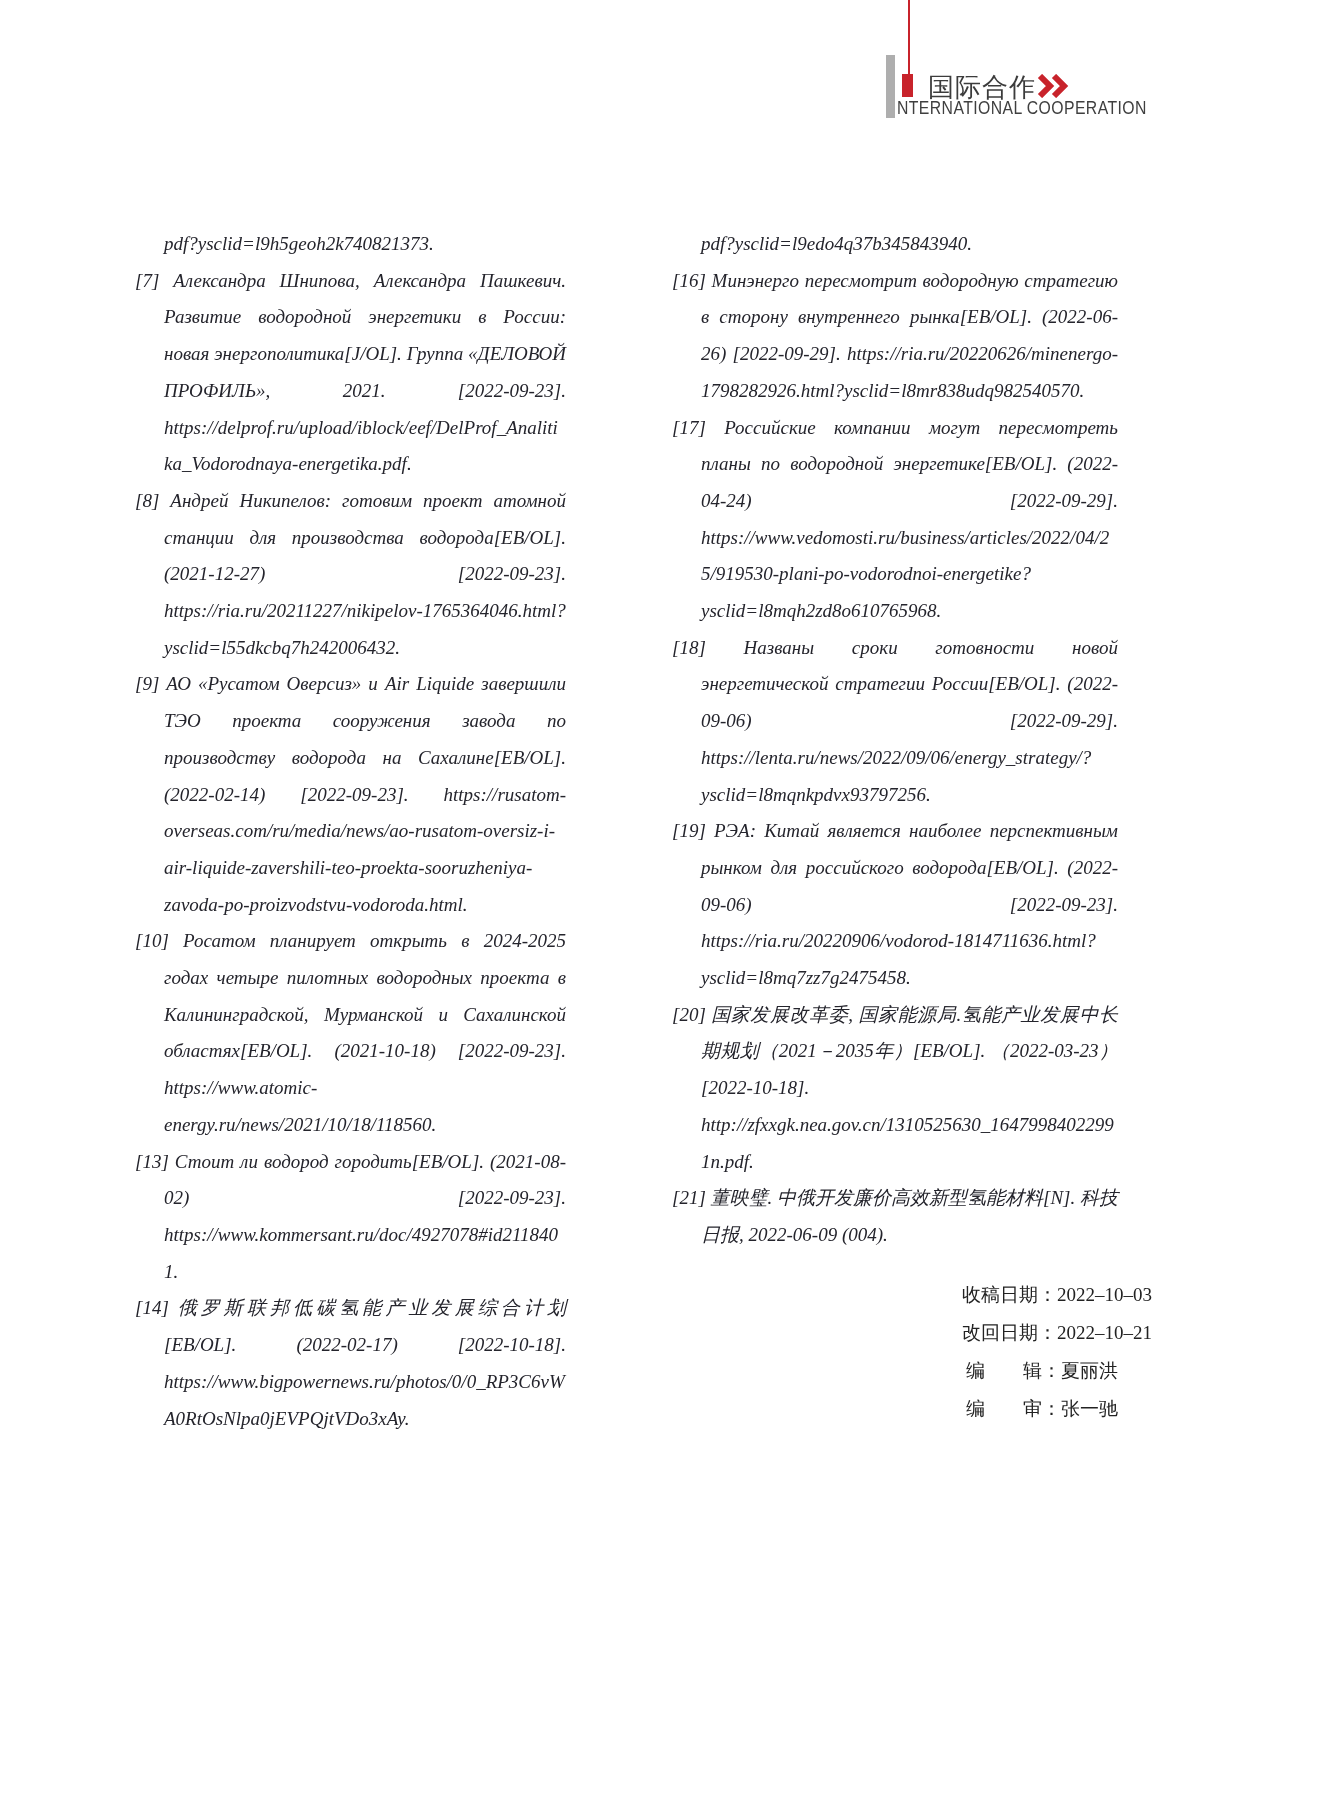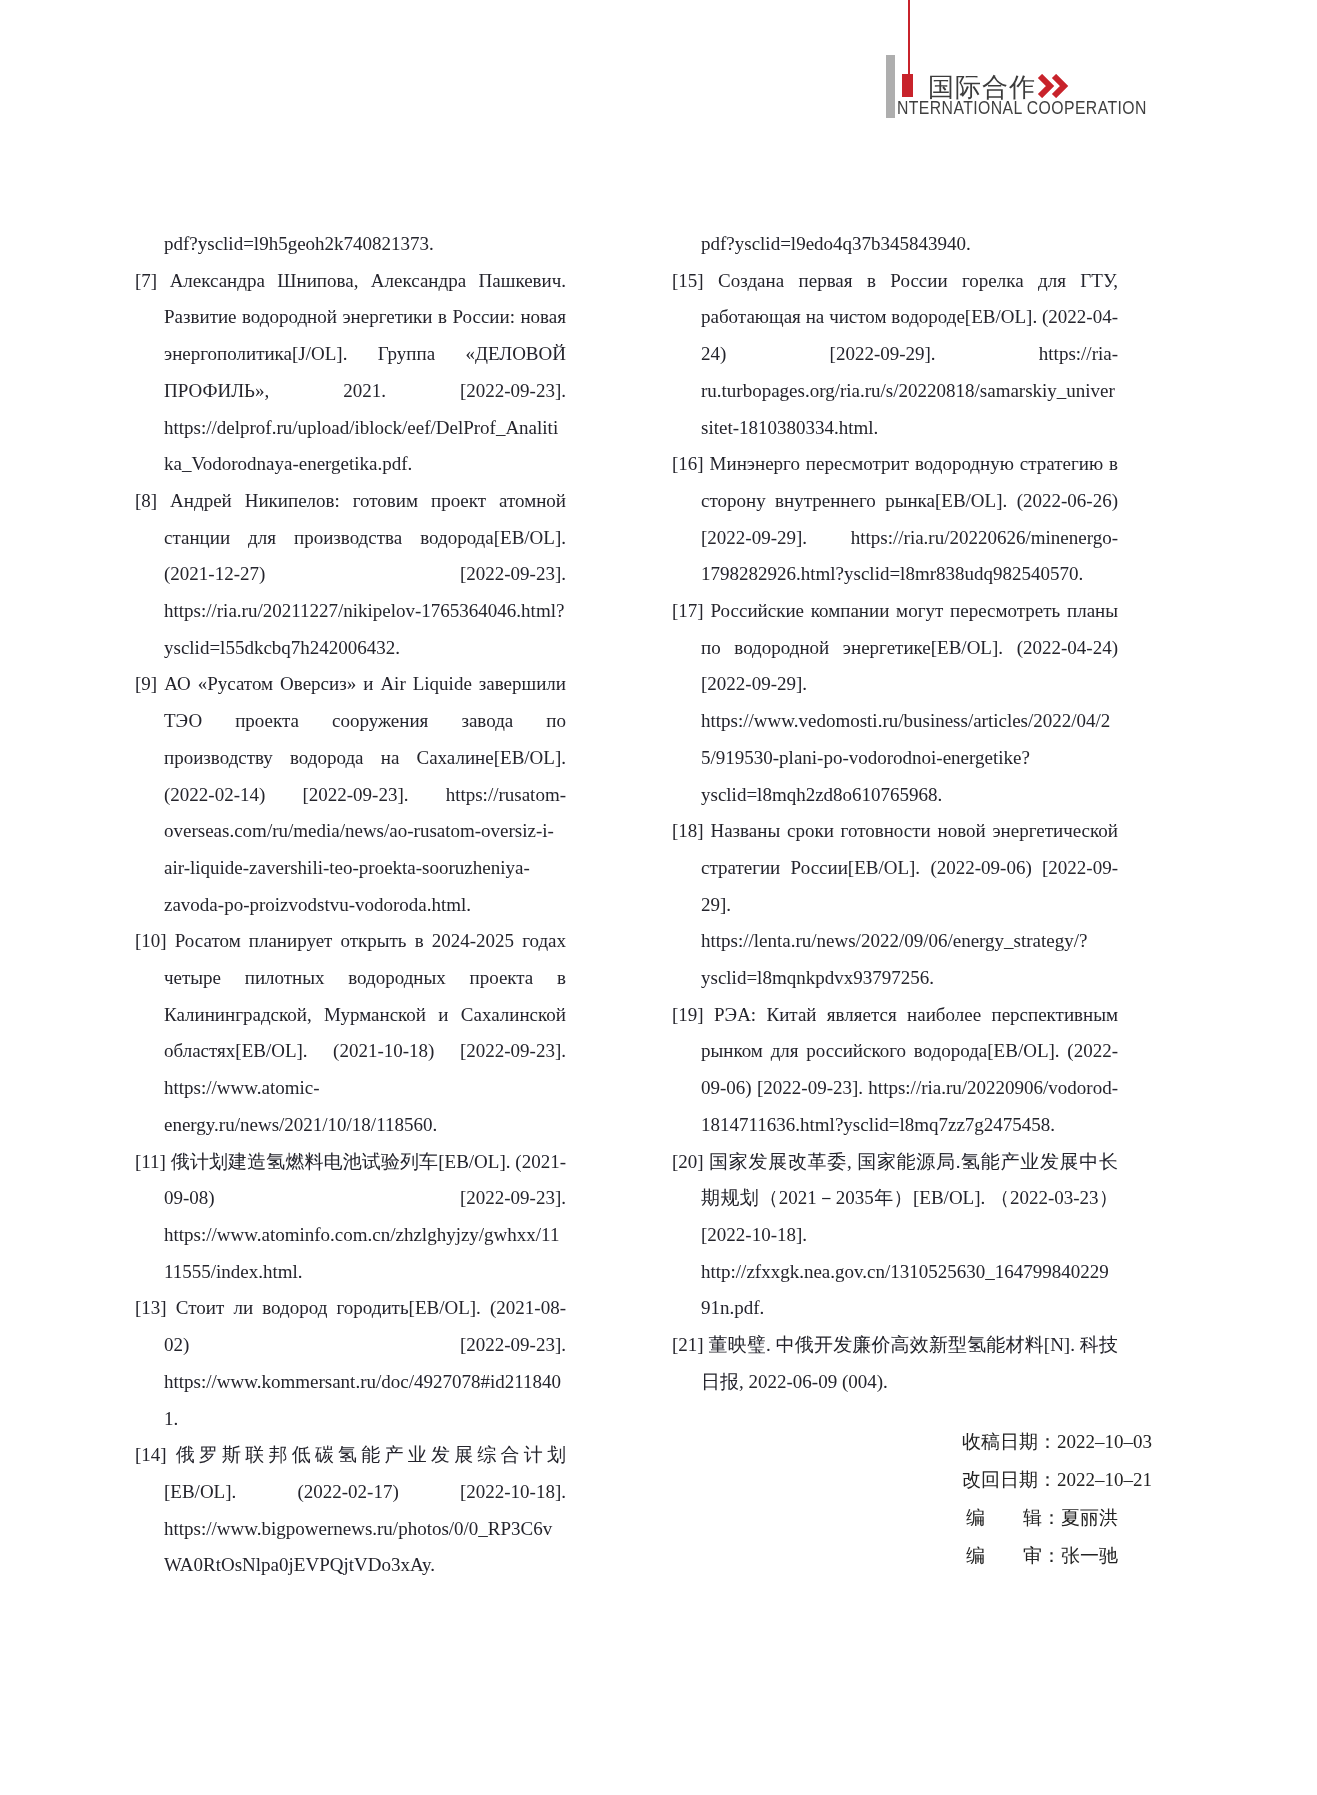--- a/index.html
+++ b/index.html
@@ -35,21 +35,21 @@
   }
   
   .col{
     position:absolute;top:226px;
     font-size:19px;line-height:36.7px;
     text-align:justify;
     overflow-wrap:break-word;
   }
   .col-left{left:135px;width:431px;}
   .col-right{left:672px;width:446px;}
-  .ref{padding-left:29px;text-indent:-29px;}
+  .ref{padding-left:29px;text-indent:-29px;font-style:italic;}
   .ref.cont{text-indent:0;}
   
   .meta{
     margin-top:22px;
     margin-left:290px;
     font-size:19px;line-height:38px;
     color:#222;
     text-align:right;
     text-indent:0;
   }
@@ -82,28 +82,26 @@
     <path d="M18 2 L28 12 L18 22" fill="none" stroke="#c8232b" stroke-width="6"></path>
   </svg>
   <div class="title-en">NTERNATIONAL COOPERATION</div>
 
   <div class="col col-left" id="refs-left">
       <div class="ref cont"><span>pdf?ysclid=l9h5geoh2k740821373.</span></div>
       <div class="ref"><span class="ref-num">[7] </span><span>Александра Шнипова, Александра Пашкевич. Развитие водородной энергетики в России: новая энергополитика[J/OL]. Группа «ДЕЛОВОЙ ПРОФИЛЬ», 2021. [2022-09-23]. https://delprof.ru/upload/iblock/eef/DelProf_Analitika_Vodorodnaya-energetika.pdf.</span></div>
       <div class="ref"><span class="ref-num">[8] </span><span>Андрей Никипелов: готовим проект атомной станции для производства водорода[EB/OL]. (2021-12-27) [2022-09-23]. https://ria.ru/20211227/nikipelov-1765364046.html?ysclid=l55dkcbq7h242006432.</span></div>
       <div class="ref"><span class="ref-num">[9] </span><span>АО «Русатом Оверсиз» и Air Liquide завершили ТЭО проекта сооружения завода по производству водорода на Сахалине[EB/OL]. (2022-02-14) [2022-09-23]. https://rusatom-overseas.com/ru/media/news/ao-rusatom-oversiz-i-air-liquide-zavershili-teo-proekta-sooruzheniya-zavoda-po-proizvodstvu-vodoroda.html.</span></div>
       <div class="ref"><span class="ref-num">[10] </span><span>Росатом планирует открыть в 2024-2025 годах четыре пилотных водородных проекта в Калининградской, Мурманской и Сахалинской областях[EB/OL]. (2021-10-18) [2022-09-23]. https://www.atomic-energy.ru/news/2021/10/18/118560.</span></div>
-      <div class="ref"><span class="ref-num">[11] </span><span>俄计划建造氢燃料电池试验列车[EB/OL]. (2021-09-08) [2022-09-23]. https://www.atominfo.com.cn/zhzlghyjzy/gwhxx/1111555/index.html.</span></div>
       <div class="ref"><span class="ref-num">[13] </span><span>Стоит ли водород городить[EB/OL]. (2021-08-02) [2022-09-23]. https://www.kommersant.ru/doc/4927078#id2118401.</span></div>
       <div class="ref"><span class="ref-num">[14] </span><span>俄罗斯联邦低碳氢能产业发展综合计划[EB/OL]. (2022-02-17) [2022-10-18]. https://www.bigpowernews.ru/photos/0/0_RP3C6vWA0RtOsNlpa0jEVPQjtVDo3xAy.</span></div>
     </div>
   <div class="col col-right" id="refs-right">
 
   <div class="ref cont"><span>pdf?ysclid=l9edo4q37b345843940.</span></div>
-      <div class="ref"><span class="ref-num">[15] </span><span>Создана первая в России горелка для ГТУ, работающая на чистом водороде[EB/OL]. (2022-04-24) [2022-09-29]. https://ria-ru.turbopages.org/ria.ru/s/20220818/samarskiy_universitet-1810380334.html.</span></div>
       <div class="ref"><span class="ref-num">[16] </span><span>Минэнерго пересмотрит водородную стратегию в сторону внутреннего рынка[EB/OL]. (2022-06-26) [2022-09-29]. https://ria.ru/20220626/minenergo-1798282926.html?ysclid=l8mr838udq982540570.</span></div>
       <div class="ref"><span class="ref-num">[17] </span><span>Российские компании могут пересмотреть планы по водородной энергетике[EB/OL]. (2022-04-24) [2022-09-29]. https://www.vedomosti.ru/business/articles/2022/04/25/919530-plani-po-vodorodnoi-energetike?ysclid=l8mqh2zd8o610765968.</span></div>
       <div class="ref"><span class="ref-num">[18] </span><span>Названы сроки готовности новой энергетической стратегии России[EB/OL]. (2022-09-06) [2022-09-29]. https://lenta.ru/news/2022/09/06/energy_strategy/?ysclid=l8mqnkpdvx93797256.</span></div>
       <div class="ref"><span class="ref-num">[19] </span><span>РЭА: Китай является наиболее перспективным рынком для российского водорода[EB/OL]. (2022-09-06) [2022-09-23]. https://ria.ru/20220906/vodorod-1814711636.html?ysclid=l8mq7zz7g2475458.</span></div>
       <div class="ref"><span class="ref-num">[20] </span><span>国家发展改革委, 国家能源局.氢能产业发展中长期规划（2021－2035年）[EB/OL]. （2022-03-23） [2022-10-18]. http://zfxxgk.nea.gov.cn/1310525630_16479984022991n.pdf.</span></div>
       <div class="ref"><span class="ref-num">[21] </span><span>董映璧. 中俄开发廉价高效新型氢能材料[N]. 科技日报, 2022-06-09 (004).</span></div>
       <div class="meta">
         <div class="meta-line"><span>收稿日期：</span><span>2022–10–03</span></div>
         <div class="meta-line"><span>改回日期：</span><span>2022–10–21</span></div>
         <div class="meta-line"><span>编　　辑：</span><span>夏丽洪</span></div>

